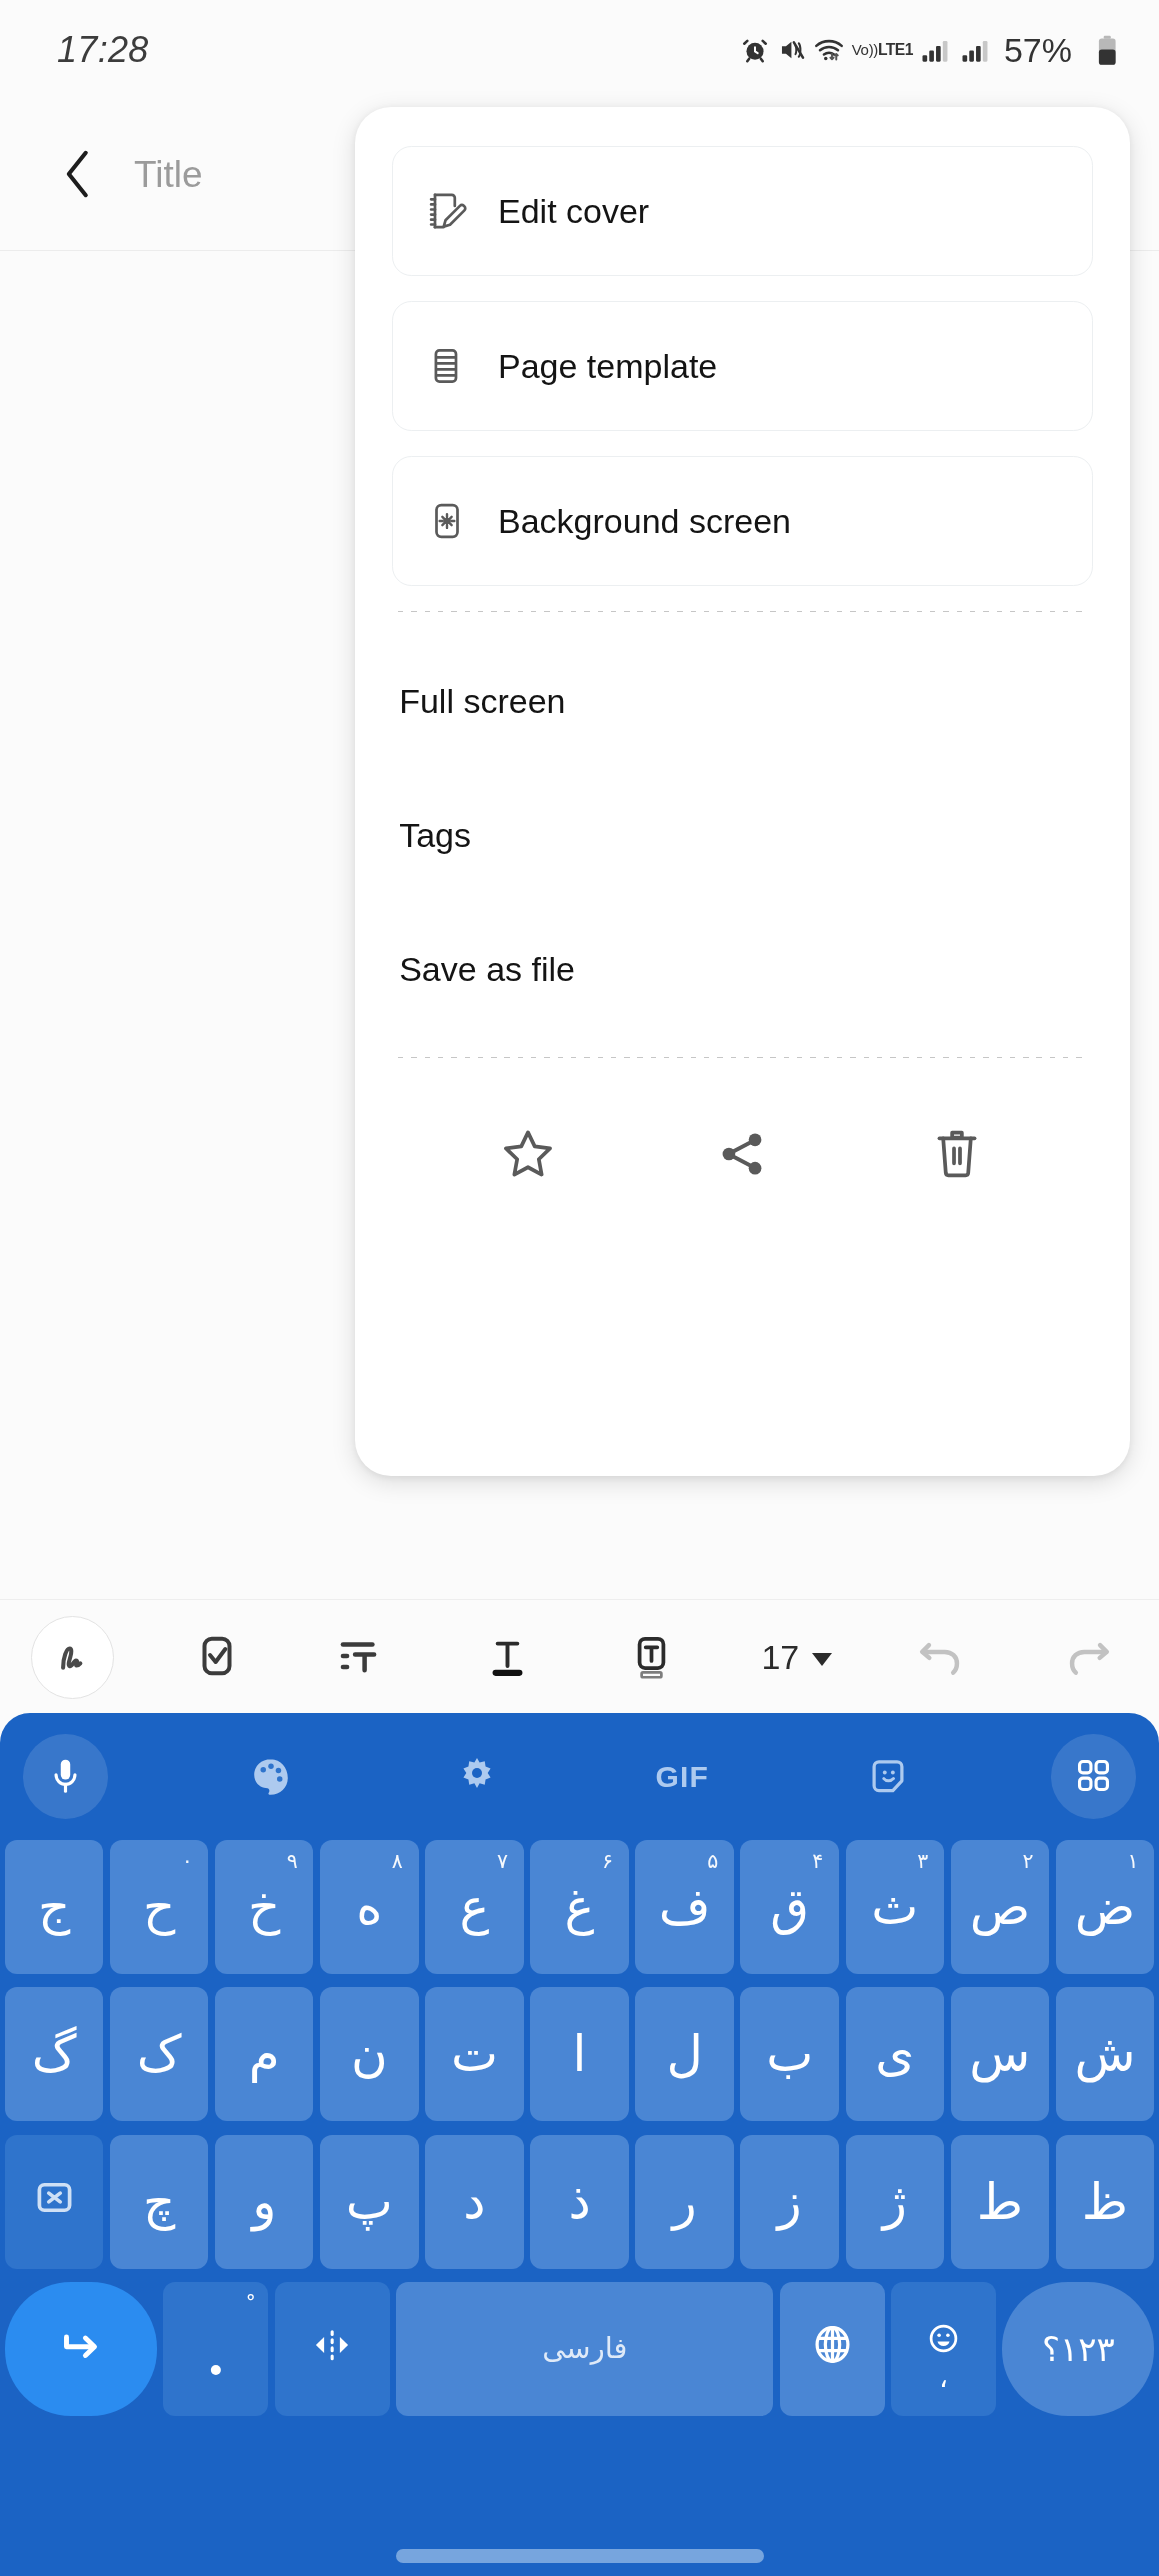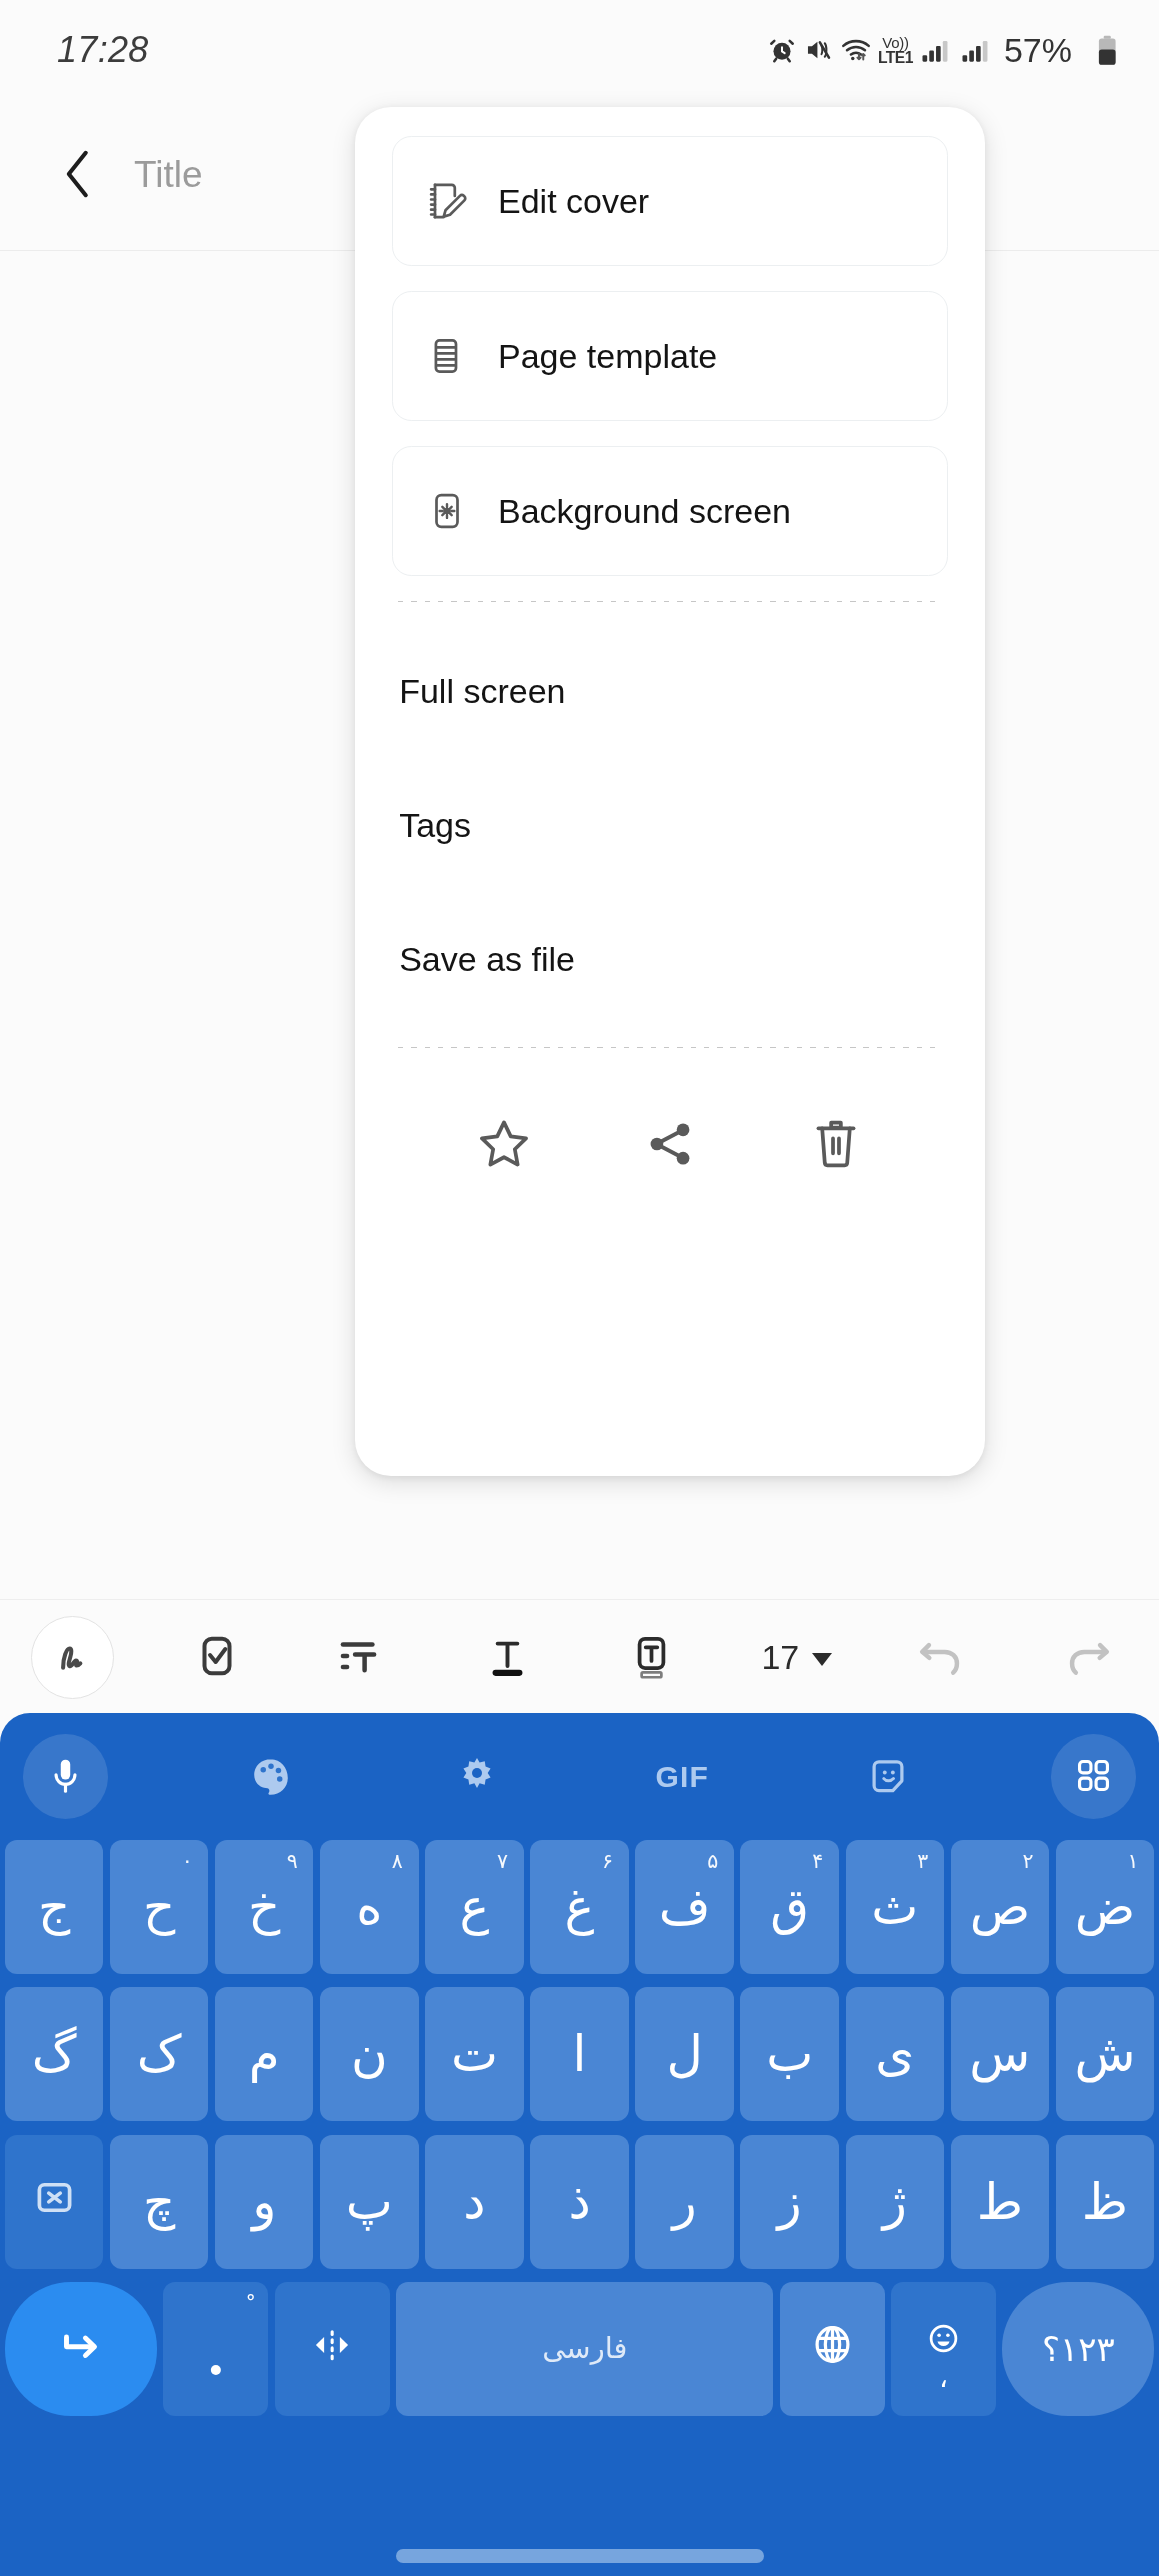--- a/index.html
+++ b/index.html
@@ -43,21 +43,20 @@
   }
   #status-icons svg { display: block; }
   #battery-pct {
     font-size: 34px;
     color: #333333;
     margin-left: 3.6px;
     margin-right: 16px;
   }
   .volte-stack {
     display: flex;
-    flex-direction: column;
     align-items: center;
     justify-content: center;
     line-height: 1;
     color: #333;
     margin-left: -1.2px;
   }
   .volte-top { font-size: 15px; letter-spacing: -0.3px; }
   .volte-bot { font-size: 15.7px; font-weight: 700; letter-spacing: -0.6px; }
 
   
@@ -87,26 +86,26 @@
     position: absolute;
     left: 0; top: 252px;
     width: 1159px; height: 1334px;
     background: #fbfbfb;
   }
 
   
   #popup-menu {
     position: absolute;
     left: 355px; top: 107px;
-    width: 630px;
+    width: 775px;
     height: 1369px;
     background: #ffffff;
     border-radius: 36px;
     box-shadow: 0 6px 25px rgba(0,0,0,0.13), 0 1.2px 6px rgba(0,0,0,0.06);
-    padding: 29px 37px 0 37px;
+    padding: 39px 37px 0 37px;
   }
   .menu-card {
     height: 130px;
     border: 1.2px solid #eceff1;
     border-radius: 19.3px;
     background: #ffffff;
     display: flex;
     align-items: center;
     padding-left: 31px;
     gap: 29px;

